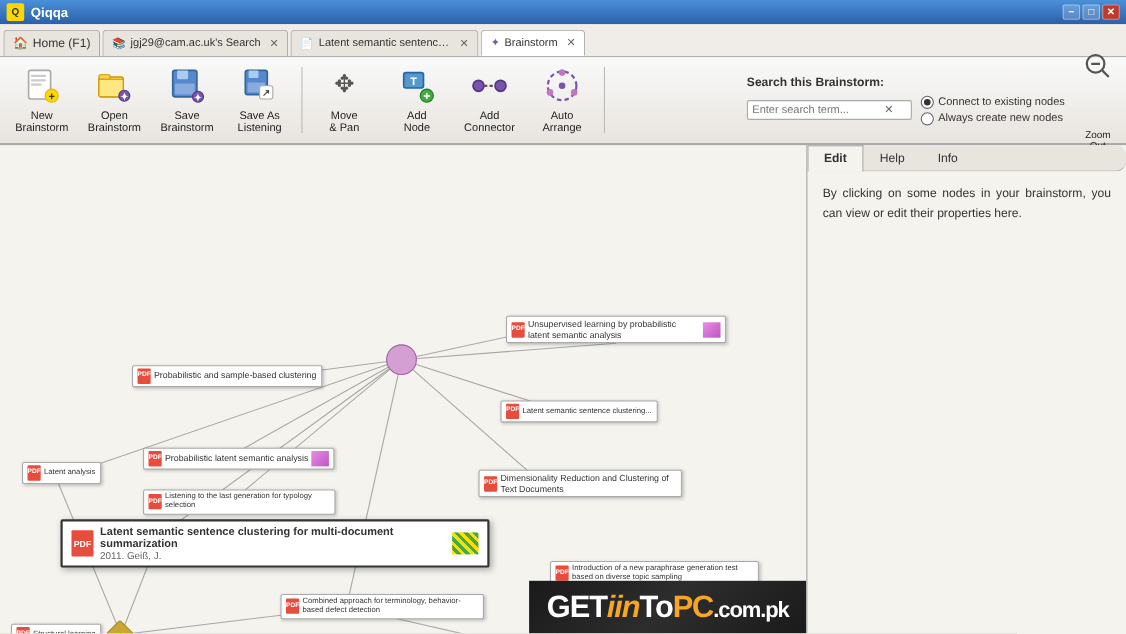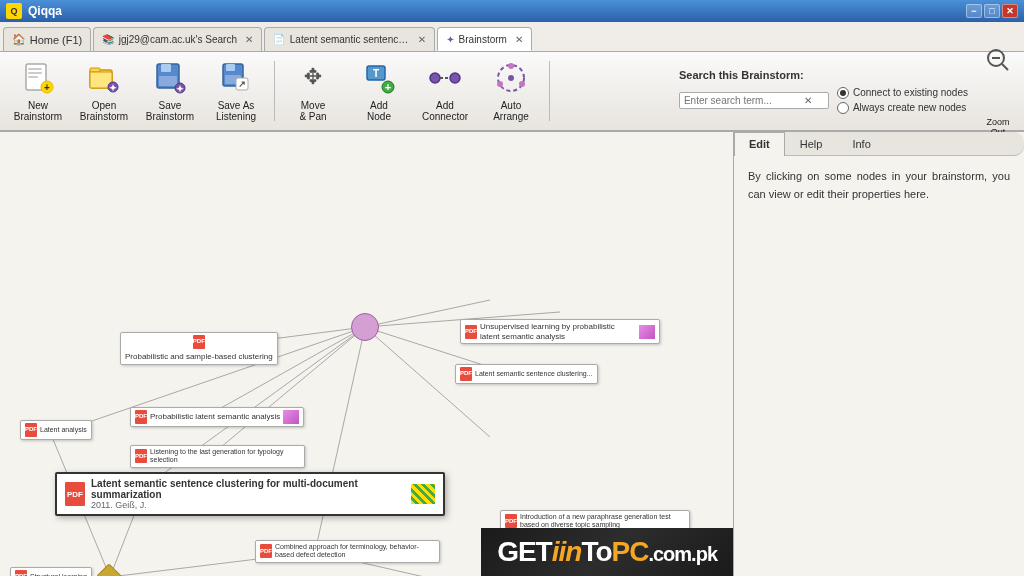--- a/index.html
+++ b/index.html
@@ -504,42 +504,46 @@
       <line x1="490" y1="460" x2="530" y2="425" stroke="#888" stroke-width="1" opacity="0.7"></line>
       <line x1="490" y1="460" x2="560" y2="390" stroke="#888" stroke-width="1" opacity="0.7"></line>
       <line x1="490" y1="460" x2="315" y2="420" stroke="#888" stroke-width="1" opacity="0.7"></line>
       <line x1="490" y1="460" x2="315" y2="495" stroke="#888" stroke-width="1" opacity="0.7"></line>
     </svg>
 
     <div class="central-node" style="left:351px; top:181px;"></div>
 
     <div style="position:absolute; left:100px; top:435px; width:18px; height:18px; background:#c8a830; border:1px solid #aa8820; border-radius:2px; transform:rotate(45deg);"></div>
 
-    <div class="node" style="left:460px; top:155px; max-width:200px;margin-top:32px;">
+    <div class="node" style="left:460px; top:155px; max-width:200px;">
       <div class="node-pdf">PDF</div>
       <span style="font-size:8px; color:#333;">Unsupervised learning by probabilistic latent semantic analysis</span>
       <div class="node-patch patch-pink"></div>
     </div>
 
-    <div class="node" style="left:120px; top:200px; max-width:180px;flex-direction:column;">
+    <div class="node" style="left:120px; top:200px; max-width:180px;">
       <div class="node-pdf">PDF</div>
       <span style="font-size:8px; color:#333;">Probabilistic and sample-based clustering</span>
     </div>
 
     <div class="node" style="left:130px; top:275px; max-width:180px;">
       <div class="node-pdf">PDF</div>
       <span style="font-size:8px; color:#333;">Probabilistic latent semantic analysis</span>
       <div class="node-patch patch-pink"></div>
     </div>
 
     <div class="node" style="left:130px; top:313px; max-width:175px;">
       <div class="node-pdf">PDF</div>
       <span style="font-size:7px; color:#333;">Listening to the last generation for typology selection</span>
     </div>
 
+    <div class="node" style="left:435px; top:295px; max-width:185px;">
+      <div class="node-pdf">PDF</div>
+      <span style="font-size:8px; color:#333;">Dimensionality Reduction and Clustering of Text Documents</span>
+    </div>
 
     <div class="node" style="left:455px; top:232px; max-width:165px;">
       <div class="node-pdf">PDF</div>
       <span style="font-size:7px; color:#333;">Latent semantic sentence clustering...</span>
     </div>
 
     <div class="featured-node" style="left:55px; top:340px; max-width:390px;">
       <div class="featured-pdf">PDF</div>
       <div>
         <div style="font-size:10px; font-weight:bold; color:#333;">Latent semantic sentence clustering for multi-document summarization</div>

